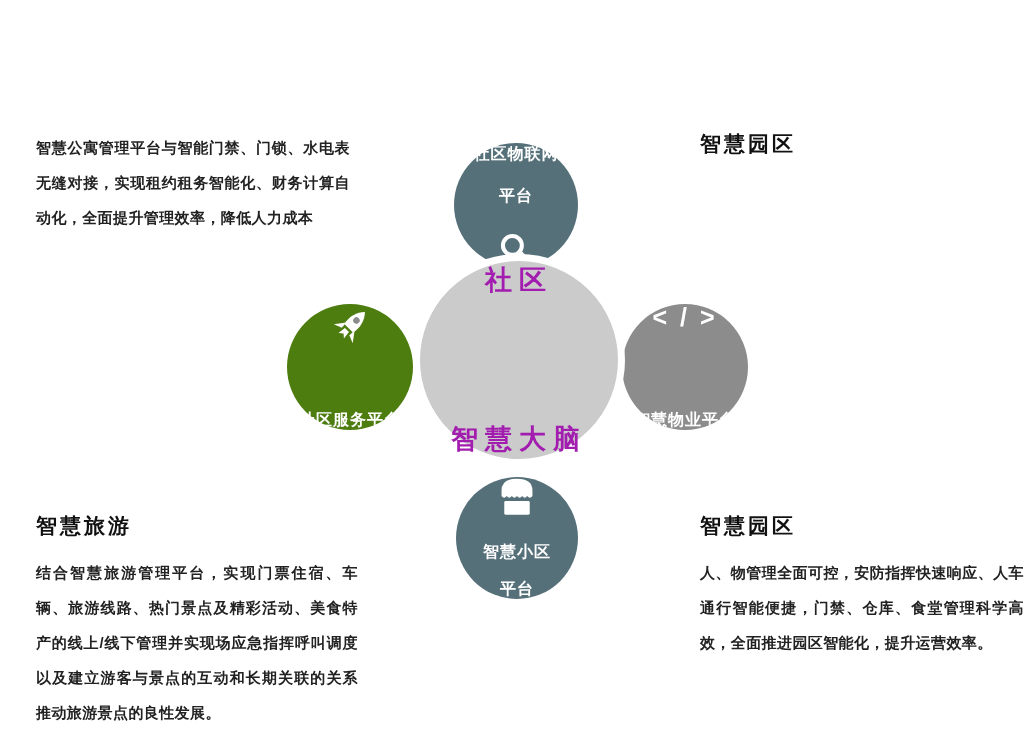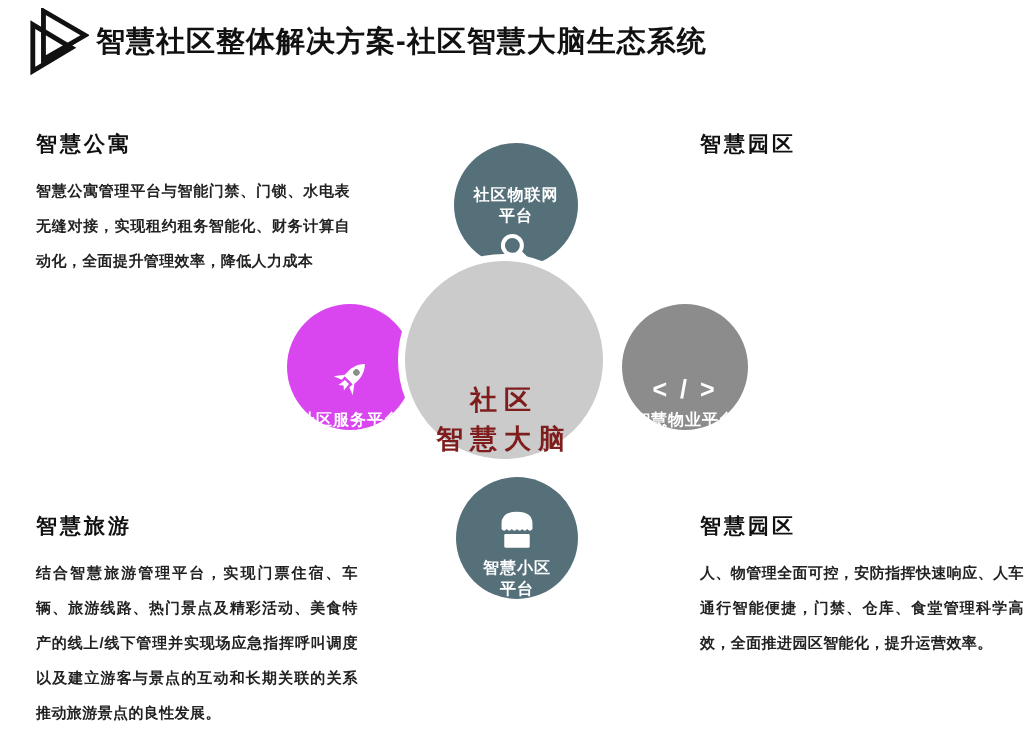--- a/index.html
+++ b/index.html
@@ -18,52 +18,44 @@
   .block h2 { font-size:21px; font-weight:bold; color:#111; letter-spacing:3px; margin-bottom:15px; }
   .block p { font-size:15px; line-height:35px; font-weight:600; color:#222; letter-spacing:0.4px; text-align:justify; }
   .block-tl { left:36px;  top:130px; width:314px; }
   .block-tr { left:700px; top:130px; width:316px; }
   .block-bl { left:36px;  top:512px; width:322px; }
   .block-br { left:700px; top:512px; width:324px; }
 
   
   .circle {
     position:absolute; border-radius:50%; display:flex; flex-direction:column;
-    align-items:center; justify-content:flex-end; text-align:center; color:#fff;
+    align-items:center; justify-content:space-between; text-align:center; color:#fff;
   }
   .circle-center {
-    left:398px; top:254px; width:212px; height:212px;
-    background:#cbcbcb; border:7px solid #ffffff; z-index:2; color:#7f1d1d;
+    left:413px; top:254px; width:212px; height:212px;
+    background:#cbcbcb; border:7px solid #ffffff; z-index:2; color:#a21caf;
   }
   .circle-center .center-label { font-size:27px; font-weight:bold; letter-spacing:7px; line-height:39px; }
   .circle-top    { left:454px; top:143px; width:124px; height:124px; background:#56707a; z-index:1; }
-  .circle-left   { left:287px; top:304px; width:126px; height:126px; background:#d946ef; z-index:1; }
+  .circle-left   { left:287px; top:304px; width:126px; height:126px; background:#4d7c0f; z-index:1; }
   .circle-right  { left:622px; top:304px; width:126px; height:126px; background:#8c8c8c; z-index:1; }
   .circle-bottom { left:456px; top:477px; width:122px; height:122px; background:#56707a; z-index:1; }
   .circle .label { font-size:16px; font-weight:bold; letter-spacing:1px; line-height:21px; }
   .circle .code-glyph { font-size:25px; font-weight:bold; letter-spacing:3px; line-height:26px; margin-bottom:7px; }
   .icon-gap-top { margin-top:5px; }
   .icon-gap-bottom { margin-bottom:7px; }
   .rocket-icon-svg { transform:rotate(45deg); }
 </style>
 </head>
 <body>
 
 <div class="page">
 
-  <div class="header">
-    <svg class="logo" viewBox="0 0 64 70" aria-hidden="true">
-      <polygon points="17,3 60,28 17,53" fill="none" stroke="#111" stroke-width="5" stroke-linejoin="miter"></polygon>
-      <polygon points="6,17 46,41 6,65" fill="none" stroke="#111" stroke-width="5" stroke-linejoin="miter"></polygon>
-    </svg>
-    <div class="title">智慧社区整体解决方案-社区智慧大脑生态系统</div>
-  </div>
 
   <div class="block block-tl">
-    <h2>智慧公寓</h2>
     <p>智慧公寓管理平台与智能门禁、门锁、水电表无缝对接，实现租约租务智能化、财务计算自动化，全面提升管理效率，降低人力成本</p>
   </div>
 
   <div class="block block-tr">
     <h2>智慧园区</h2>
   </div>
 
   <div class="block block-br">
     <h2>智慧园区</h2>
     <p>人、物管理全面可控，安防指挥快速响应、人车通行智能便捷，门禁、仓库、食堂管理科学高效，全面推进园区智能化，提升运营效率。</p>

